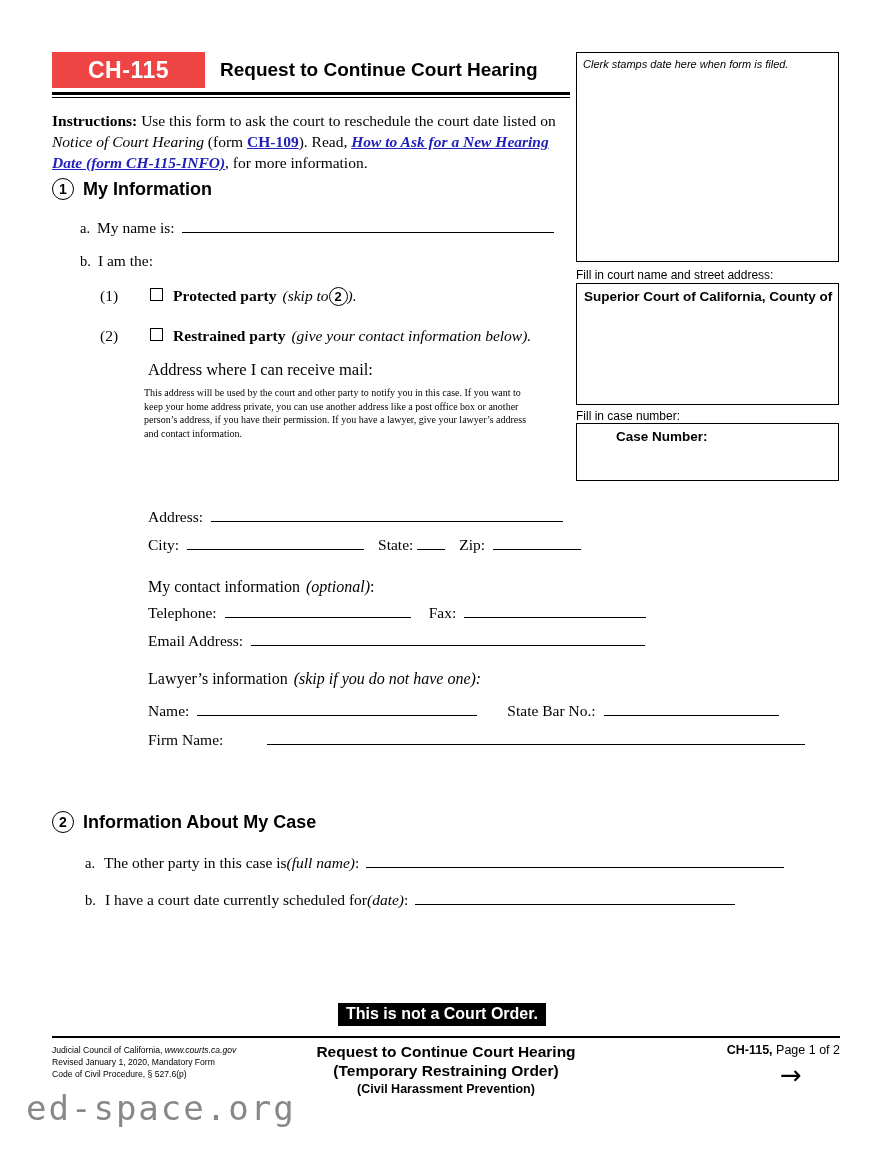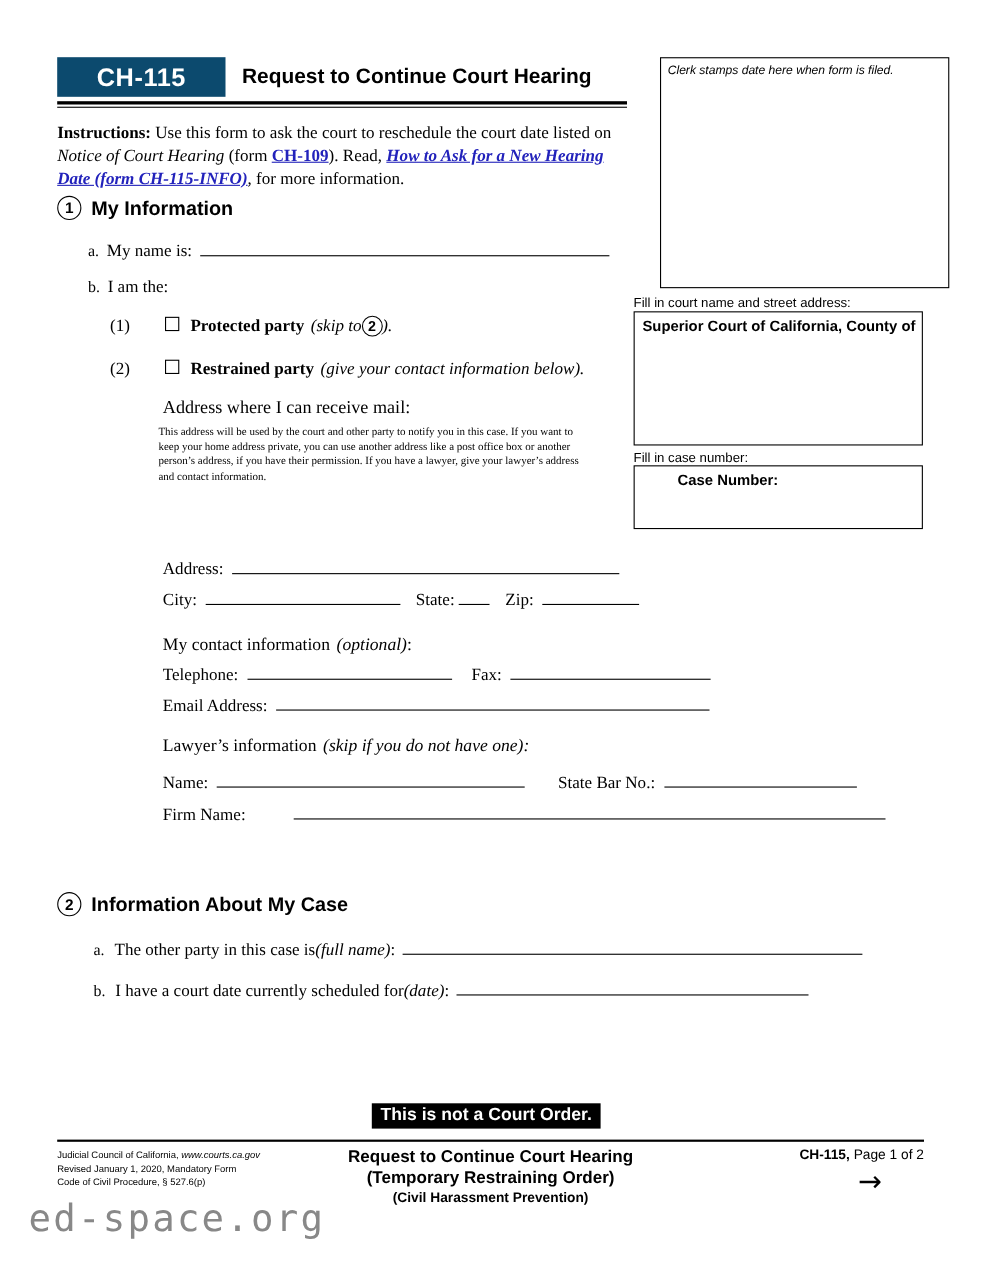--- a/index.html
+++ b/index.html
@@ -25,21 +25,21 @@
     position: absolute;
     left: 52px;
     top: 52px;
     width: 518px;
   }
   .header-row {
     display: flex;
     align-items: center;
   }
   .formnum-box {
-    background: #0c4a6e;
+    background: #ef4444;
     color: #fff;
     font-family: "Liberation Sans", sans-serif;
     font-weight: bold;
     font-size: 23px;
     letter-spacing: 0.5px;
     width: 153px;
     height: 36px;
     line-height: 36px;
     text-align: center;
   }
@@ -161,21 +161,20 @@
 
   
   .stamp-box {
     position: absolute;
     left: 576px;
     top: 52px;
     width: 263px;
     height: 210px;
     border: 1.4px solid #000;
     box-sizing: border-box;
-    margin-left: 24px;
   }
   .stamp-text {
     font-family: "Liberation Sans", sans-serif;
     font-style: italic;
     font-size: 11px;
     padding: 5px 0 0 6px;
   }
   .box-caption {
     position: absolute;
     font-family: "Liberation Sans", sans-serif;

